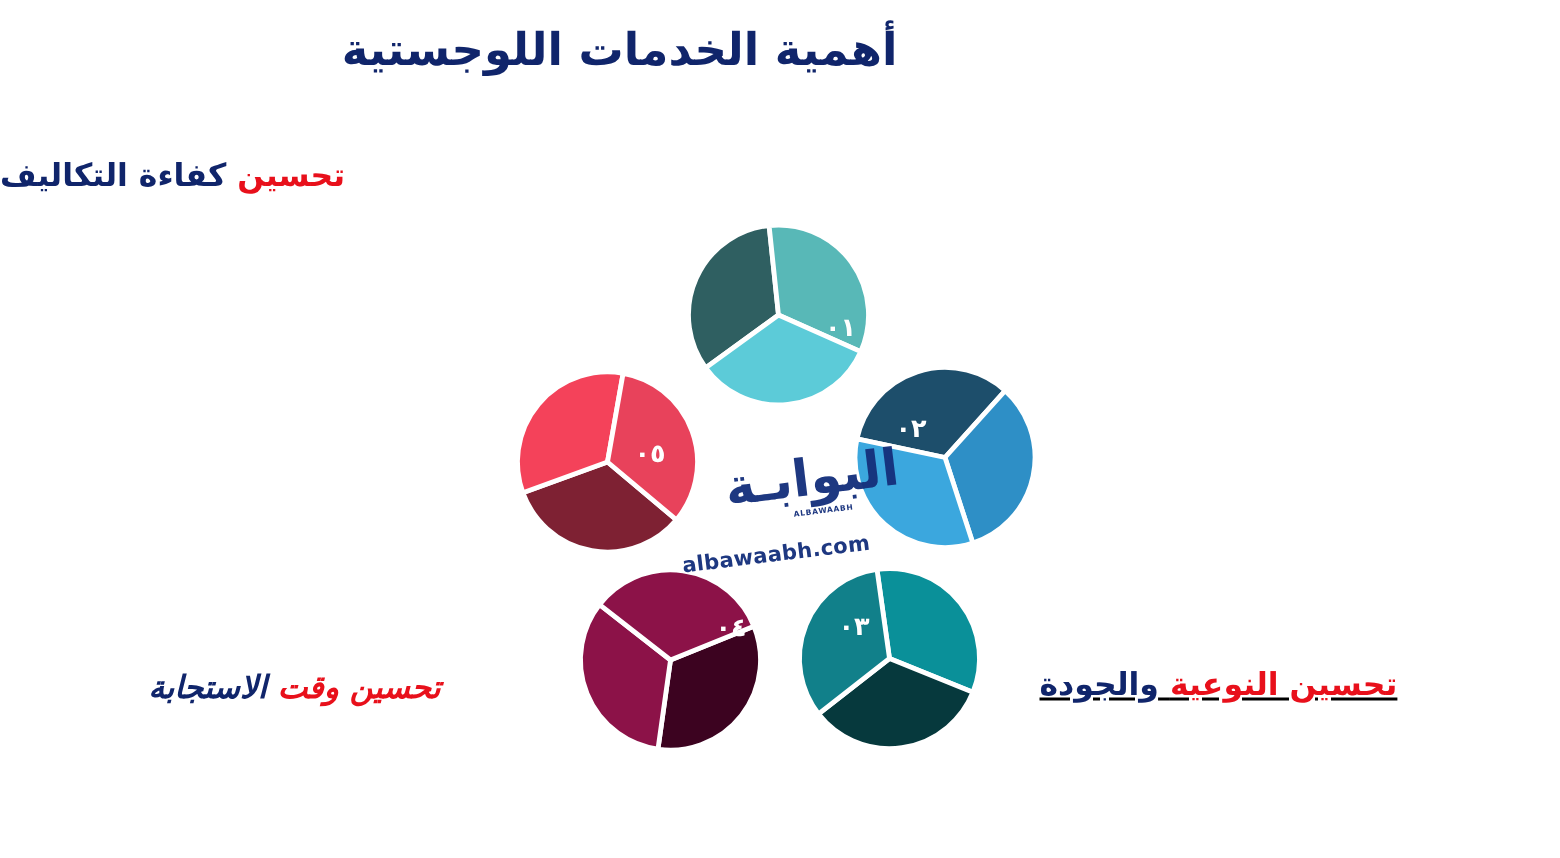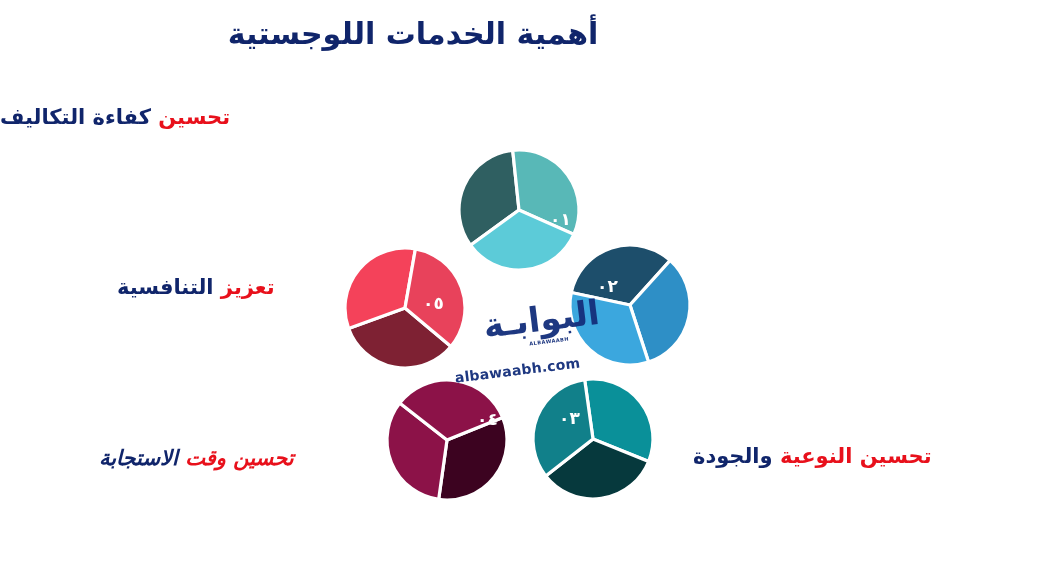--- a/index.html
+++ b/index.html
@@ -91,21 +91,21 @@
     font-weight: bold;
     direction: rtl;
     white-space: nowrap;
     line-height: 1.25;
   }
   .label .hl { color: #E8101B; }
   .label .nm { color: #10256B; }
 
   #label-1 { left: 0; top: 104px; width: 960px; text-align: left; }
   #label-2 { left: 735px; top: 276px; text-align: right; }
-  #label-3 { left: 693px; top: 443px; text-align: right; }
+  #label-3 { left: 693px; top: 443px; text-align: right; text-decoration: underline; }
   #label-4 { left: 99px;  top: 445px; text-align: left; font-style: italic; }
   #label-5 { left: 117px; top: 274px; text-align: left; }
 
   
   .watermark {
     position: absolute;
     left: 447px;
     top: 299px;
     width: 155px;
     height: 84px;
@@ -219,24 +219,20 @@
   <div class="label" id="label-3">
     <span class="hl">تحسين النوعية</span>
     <span class="nm">والجودة</span>
   </div>
 
   <div class="label" id="label-4">
     <span class="hl">تحسين وقت</span>
     <span class="nm">الاستجابة</span>
   </div>
 
-  <div class="label" id="label-5">
-    <span class="hl">تعزيز</span>
-    <span class="nm">التنافسية</span>
-  </div>
 
   <div class="watermark">
     <div class="wm-main">البوابـة</div>
     <div class="wm-tiny">ALBAWAABH</div>
     <div class="wm-sub">albawaabh.com</div>
   </div>
 
 </div>
 
 </body></html>

